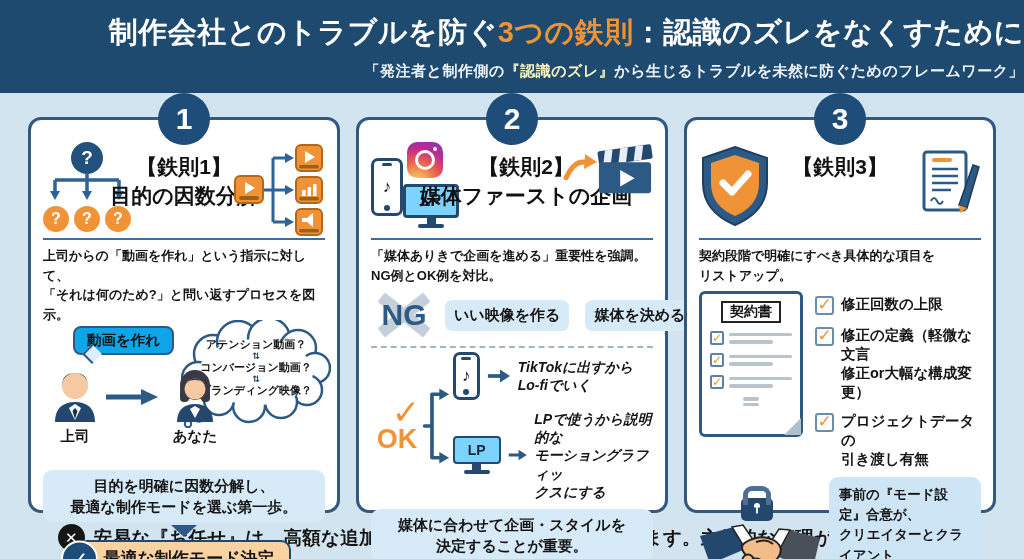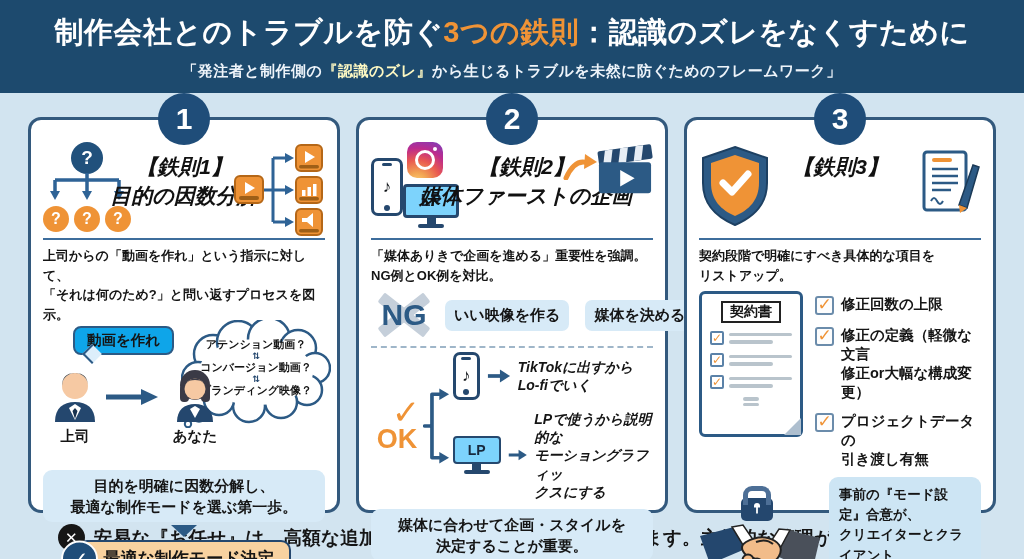--- a/index.html
+++ b/index.html
@@ -6,41 +6,41 @@
   body {
     width:1024px; height:559px; overflow:hidden; position:relative;
     background:#d2e4f0;
     font-family:"Liberation Sans","DejaVu Sans",sans-serif;
     font-weight:bold; color:#151515;
   }
   .cc { display:flex; align-items:center; justify-content:center; }
   .pre { white-space:pre-line; }
 
   
-  .header { height:93px; background:#1d4a6e; text-align:center; padding-top:13px; }
+  .header { height:93px; background:#1d4a6e; text-align:right; padding-top:13px; }
   .header .title { color:#ffffff; font-size:29px; letter-spacing:0.5px; }
   .header .title .hl { color:#ef9336; }
   .header .subtitle { color:#eef4fa; font-size:15px; margin-top:9px; letter-spacing:0.5px; }
   .header .subtitle .hl { color:#fef9c3; }
 
   
   .cards { display:flex; gap:16px; padding:0 28px; margin-top:24px; }
   .card {
     position:relative; width:312px; height:396px; background:#ffffff;
     border:3px solid #33597d; border-radius:13px; padding:6px 12px 8px 12px;
   }
   .badge {
     position:absolute; top:-27px; left:50%; transform:translateX(-50%);
     width:52px; height:52px; border-radius:50%; background:#1f4d79;
     color:#fff; font-size:30px; z-index:5;
   }
 
   .card-head { position:relative; height:96px; margin-top:12px; }
   .head-title { position:absolute; left:0; right:0; top:14px; text-align:center;
-    font-size:21px; line-height:1.4; color:#111;font-style:italic; }
+    font-size:21px; line-height:1.4; color:#111; }
   .head-title.shift { transform:translateX(14px); }
   .head-icon-left  { position:absolute; left:0;  top:4px; }
   .head-icon-right { position:absolute; right:0; top:4px; }
 
   .divider { border-top:2.5px solid #3d6democ; border-top:2.5px solid #3d6d9c; margin:4px 0 6px 0; }
   .desc { font-size:13px; line-height:1.5; }
 
   
   .qtree { position:relative; width:88px; height:96px; }
   .qtree .qtop { position:absolute; left:50%; top:0; transform:translateX(-50%);

